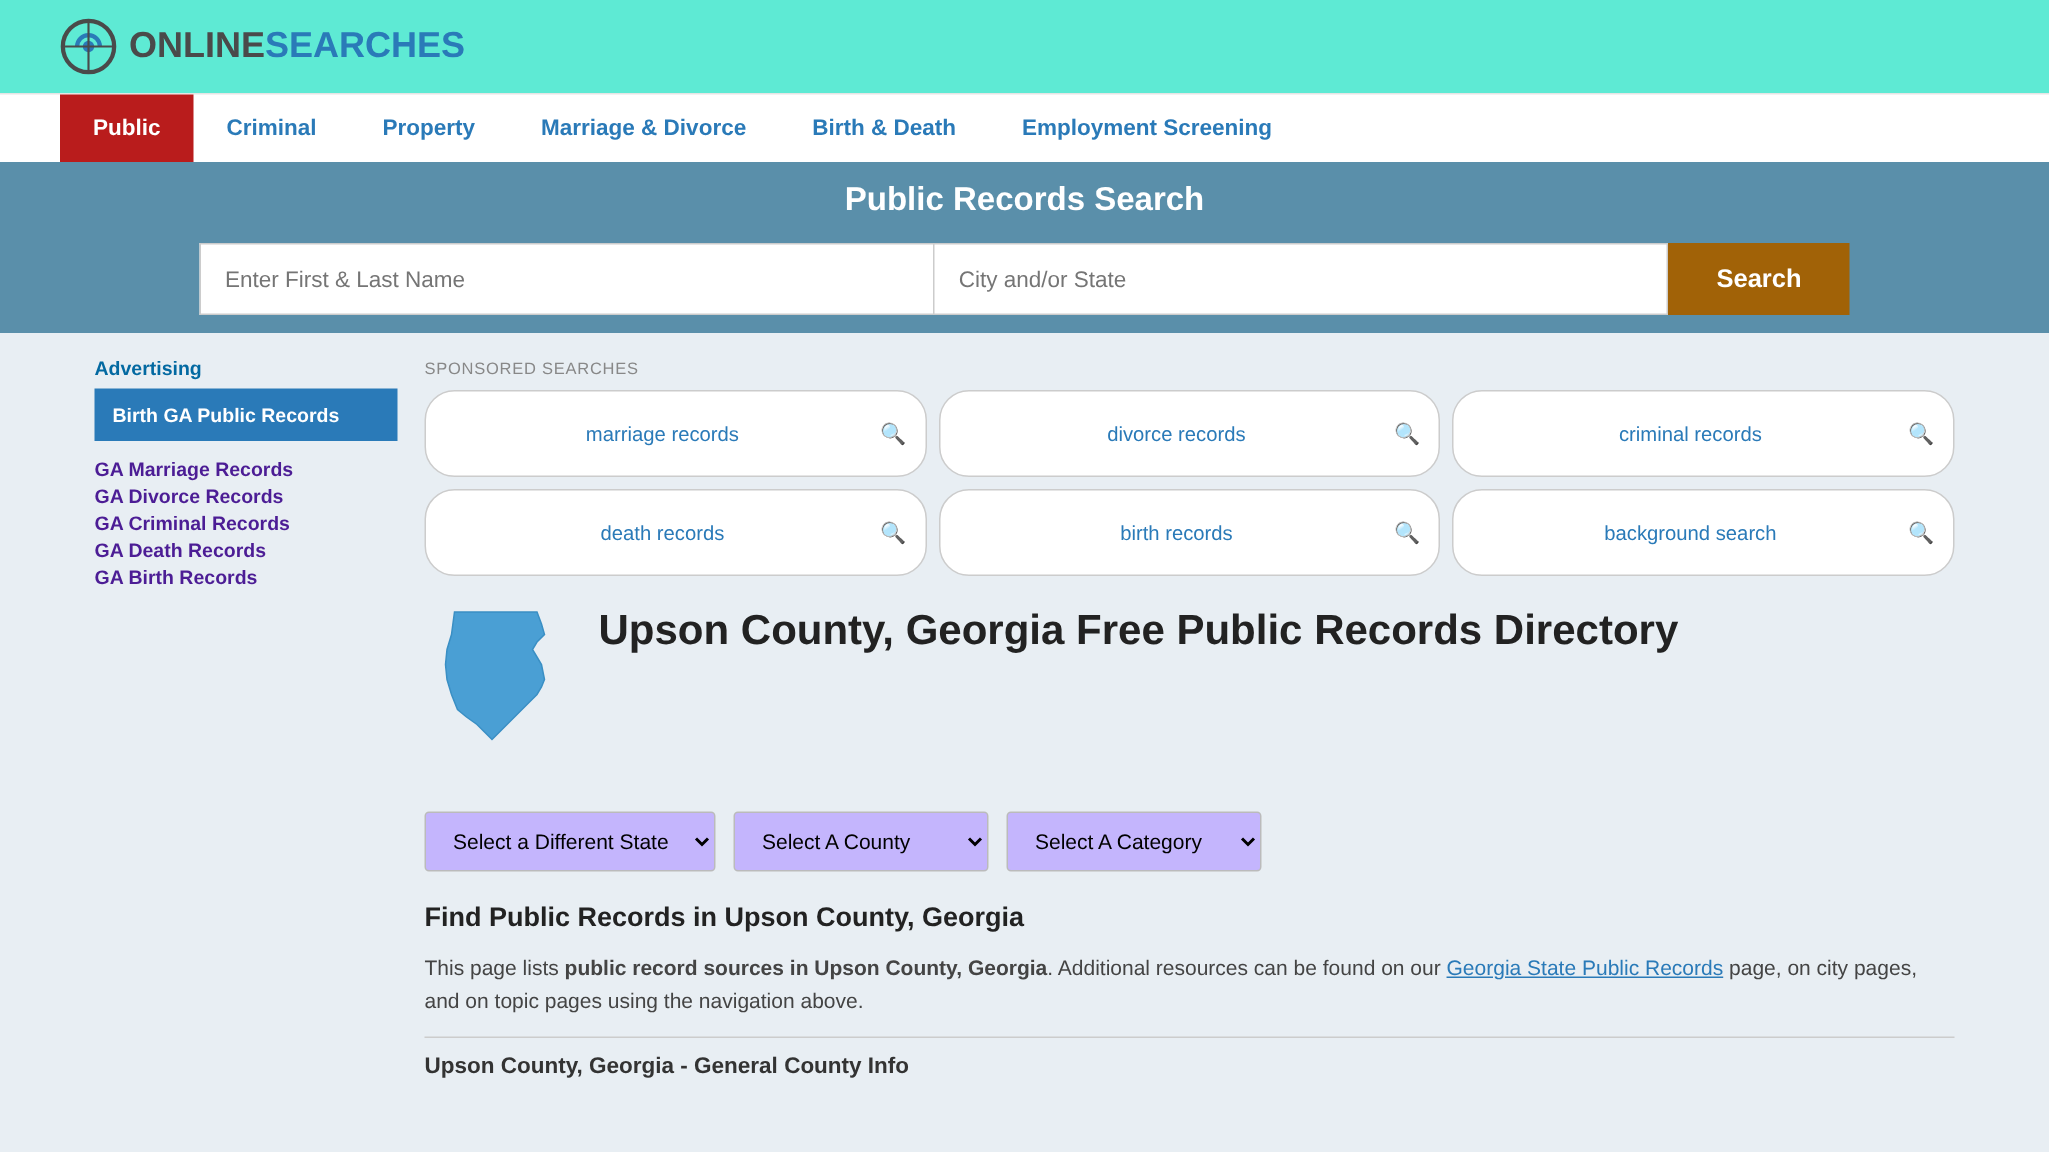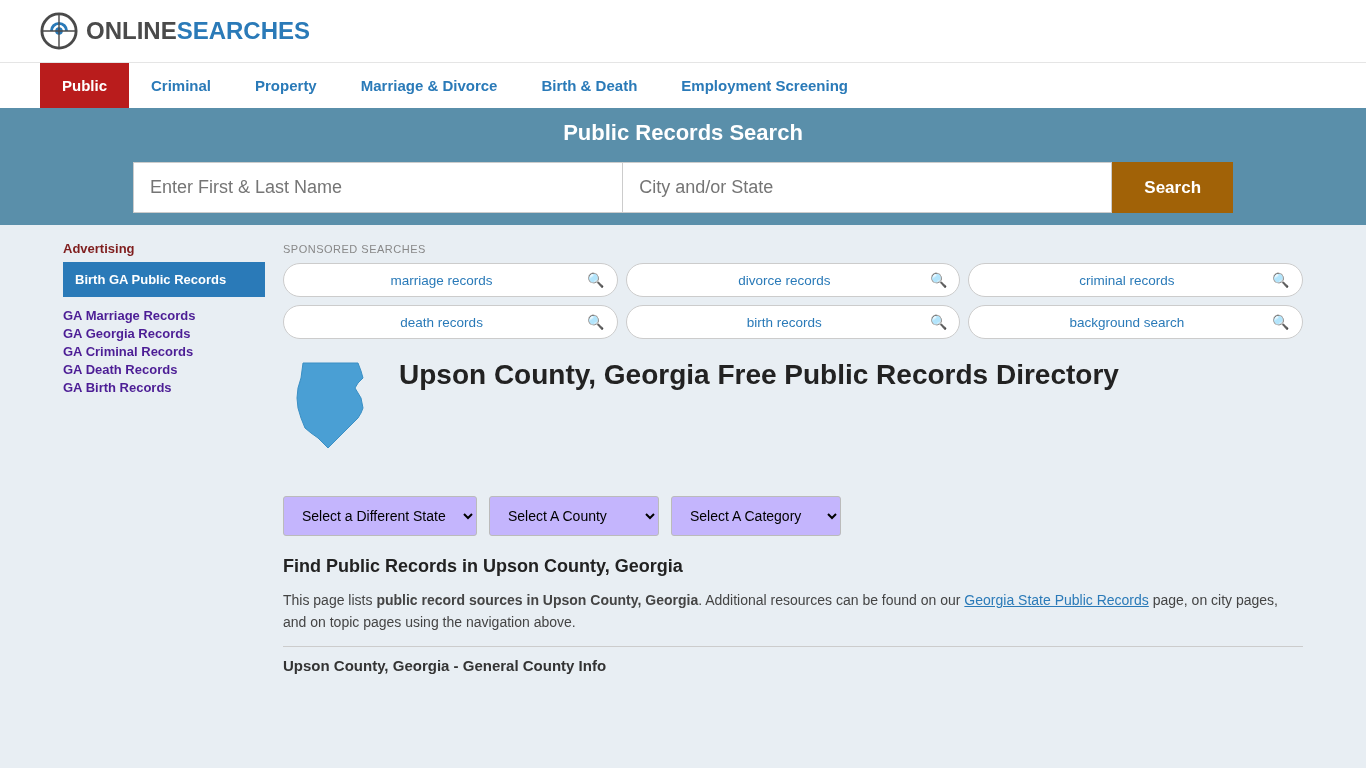--- a/index.html
+++ b/index.html
@@ -4,21 +4,21 @@
   <style>
     * { box-sizing: border-box; margin: 0; padding: 0; }
     body {
       font-family: Arial, sans-serif;
       background: #e8eef3;
       font-size: 14px;
       color: #333;
     }
     
     .header {
-      background: #ffffff;
+      background: #5eead4;
       padding: 12px 40px;
       display: flex;
       align-items: center;
       gap: 8px;
     }
     .logo-icon {
       width: 38px;
       height: 38px;
     }
     
@@ -54,21 +54,21 @@
     }
     .search-form {
       display: flex;
       gap: 0;
       max-width: 1100px;
       margin: 0 auto;
     }
     .search-form input {
       flex: 1;
       padding: 14px 16px;
-      font-size: 18px;
+      font-size: 15px;
       border: 1px solid #ccc;
       outline: none;
       color: #888;
     }
     .search-form input:first-child {
       border-right: none;
     }
     .search-form button {
       background: #a16207;
       color: #fff;
@@ -89,21 +89,21 @@
     }
     
     .sidebar {
       width: 210px;
       min-width: 210px;
       padding: 16px 8px 16px 0;
     }
     .sidebar-ad-label {
       font-weight: bold;
       font-size: 13px;
-      color: #7f1d1d;
+      color: #0369a1;
       margin-bottom: 6px;
       display: block;
     }
     .sidebar-ad-box {
       background: #2a7ab8;
       color: #fff;
       font-weight: bold;
       font-size: 13px;
       padding: 10px 12px;
       margin-bottom: 10px;
@@ -137,21 +137,21 @@
     }
     .search-pills {
       display: grid;
       grid-template-columns: 1fr 1fr 1fr;
       gap: 8px;
       margin-bottom: 14px;
     }
     .search-pill {
       border: 1px solid #ccc;
       border-radius: 20px;
-      padding: 8px 12px;
+      padding: 20px 12px;
       display: flex;
       align-items: center;
       justify-content: space-between;
       cursor: pointer;
       background: #fff;
     }
     .search-pill span.pill-text {
       flex: 1;
       text-align: center;
       color: #2a7ab8;
@@ -261,21 +261,21 @@
   </div>
 </div>
 
 <div class="main-wrapper">
 
   <aside class="sidebar">
     <span class="sidebar-ad-label">Advertising</span>
     <div class="sidebar-ad-box">Birth GA Public Records</div>
     <ul class="sidebar-links">
       <li><a href="#">GA Marriage Records</a></li>
-      <li><a href="#">GA Georgia Records</a></li>
+      <li><a href="#">GA Divorce Records</a></li>
       <li><a href="#">GA Criminal Records</a></li>
       <li><a href="#">GA Death Records</a></li>
       <li><a href="#">GA Birth Records</a></li>
     </ul>
   </aside>
 
   <main class="content">
 
     <div class="sponsored-label">SPONSORED SEARCHES</div>
     <div class="search-pills">

